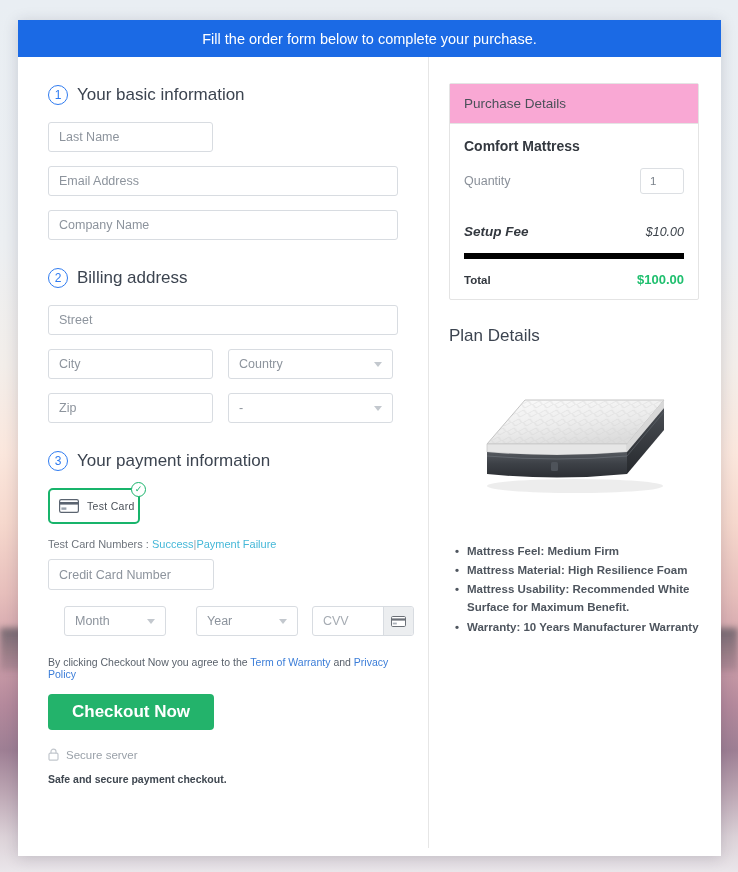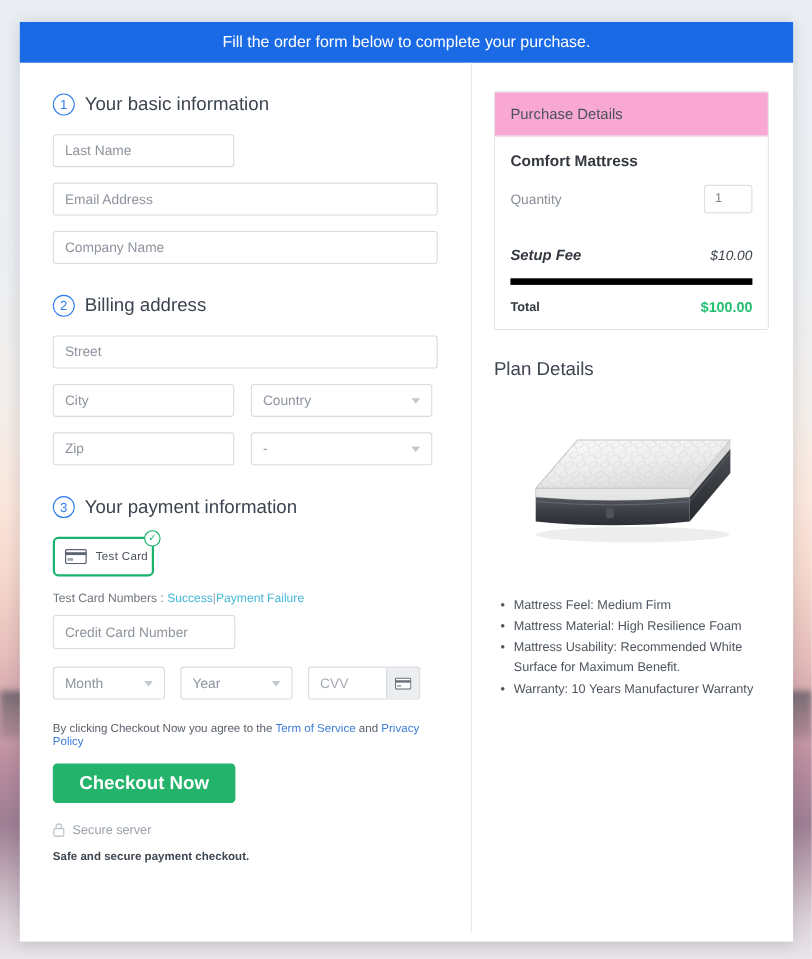--- a/index.html
+++ b/index.html
@@ -158,21 +158,21 @@
 
   .testnums {
     font-size: 11px;
     color: #6f757d;
     margin-bottom: 9px;
   }
   .testnums a { color: #46b8d8; text-decoration: none; }
   .testnums .pipe { color: #9aa1a9; }
 
   .expiry-row { display: flex; gap: 14px; margin: 16px 0 0 0; }
-  .fld.third { width: 102px; flex: 0 0 102px; }
+  .fld.third { width: 102px; flex: 0 0 102px; margin-left: 16px; }
   .cvv-wrap {
     display: flex;
     width: 102px;
     flex: 0 0 102px;
     height: 30px;
     border: 1px solid #d8dce1;
     border-radius: 3px;
     overflow: hidden;
   }
   .cvv-in {
@@ -301,21 +301,21 @@
   }
 
   .feature-list {
     list-style: none;
     padding-left: 18px;
     margin-top: 4px;
   }
   .feature-list li {
     position: relative;
     font-size: 11.5px;
-    font-weight: normal;
+    font-weight: bold;
     color: #4e555e;
     line-height: 1.58;
     margin-bottom: 1px;
   }
   .feature-list li::before {
     content: "•";
     position: absolute;
     left: -12px;
     color: #4e555e;
   }
@@ -416,21 +416,21 @@
               <rect x="0.5" y="0.5" width="14" height="10" rx="1.2" fill="#fff" stroke="#6b7077" stroke-width="1"></rect>
               <rect x="0.5" y="2.4" width="14" height="2.2" fill="#6b7077"></rect>
               <rect x="1.8" y="6.6" width="4" height="1.8" fill="#aab0b8"></rect>
             </svg>
           </div>
         </div>
       </div>
 
       <div class="terms">
         <span>By clicking Checkout Now you agree to the</span>
-        <a href="#">Term of Service</a>
+        <a href="#">Term of Warranty</a>
         <span>and</span>
         <a href="#">Privacy Policy</a>
       </div>
 
       <button class="btn-checkout">Checkout Now</button>
 
       <div class="secure">
         <svg width="11" height="13" viewBox="0 0 11 13">
           <path d="M3 5.4V3.6a2.5 2.5 0 0 1 5 0v1.8" fill="none" stroke="#c2c7cd" stroke-width="1.2"></path>
           <rect x="1" y="5.2" width="9" height="7" rx="1.2" fill="none" stroke="#c2c7cd" stroke-width="1.2"></rect>

